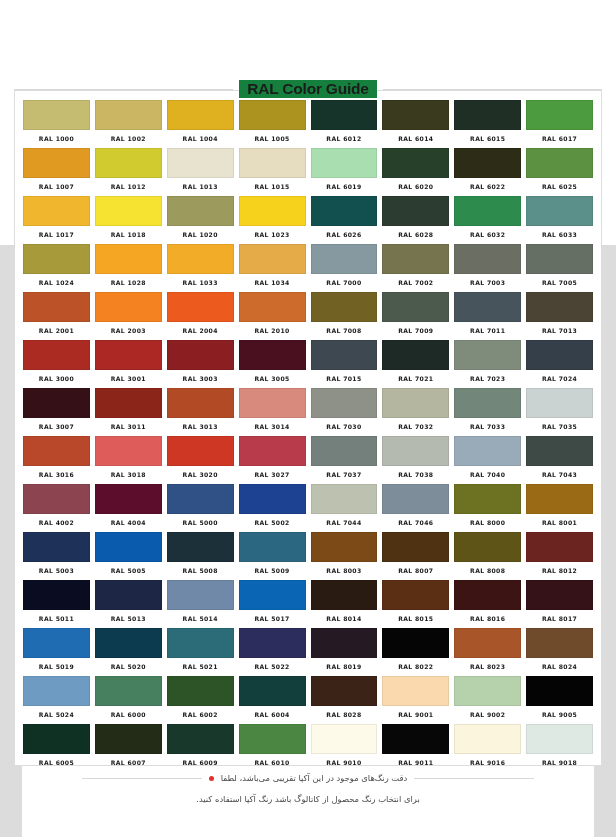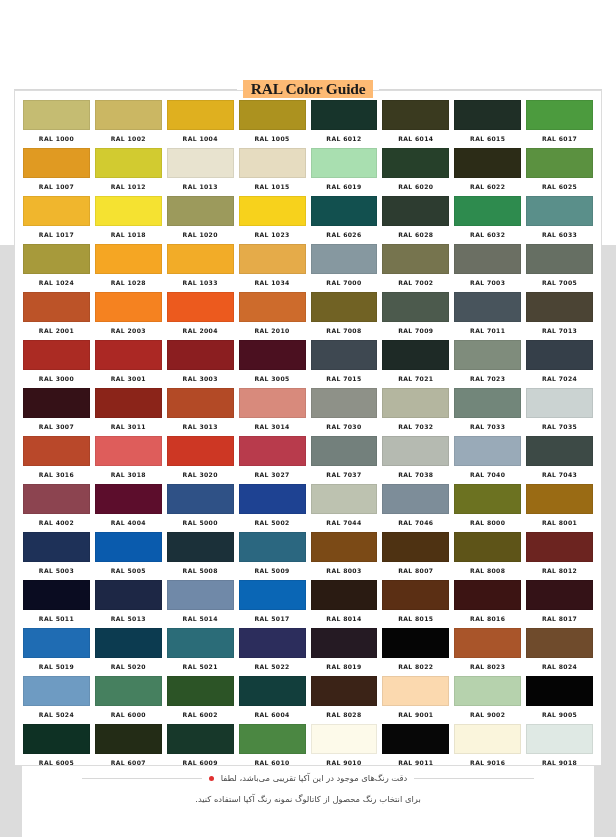--- a/index.html
+++ b/index.html
@@ -44,27 +44,27 @@
     align-items: center;
     gap: 6px;
     z-index: 5;
   }
   .title-rule {
     flex: 1 1 auto;
     height: 1px;
     background: #d8d8d8;
   }
   #page-title {
-    font-family: Liberation Serif, serif;
+    font-family: Liberation Sans, sans-serif;
     font-size: 15.5px;
     font-weight: bold;
     color: #1b1b1b;
     letter-spacing: -0.2px;
     white-space: nowrap;
-    background: #fdba74;
+    background: #15803d;
     padding: 0 8px;
   }
 
   
   #color-card {
     position: absolute;
     top: 90px;
     left: 14px;
     width: 588px;
     height: 676px;
@@ -611,17 +611,17 @@
   </div>
 
   <div id="footer-note">
     <div id="footer-line-1">
       <div class="footer-rule"></div>
       <span class="footer-text">دقت رنگ‌های موجود در این آکپا تقریبی می‌باشد، لطفا</span>
       <span id="footer-bullet" style="background: rgb(224, 48, 48);"></span>
       <div class="footer-rule"></div>
     </div>
     <div id="footer-line-2">
-      <span class="footer-text">برای انتخاب رنگ محصول از کاتالوگ نمونه رنگ آکپا استفاده کنید.</span>
+      <span class="footer-text">برای انتخاب رنگ محصول از کاتالوگ باشد رنگ آکپا استفاده کنید.</span>
     </div>
   </div>
 
 </div>
 
 </body></html>

